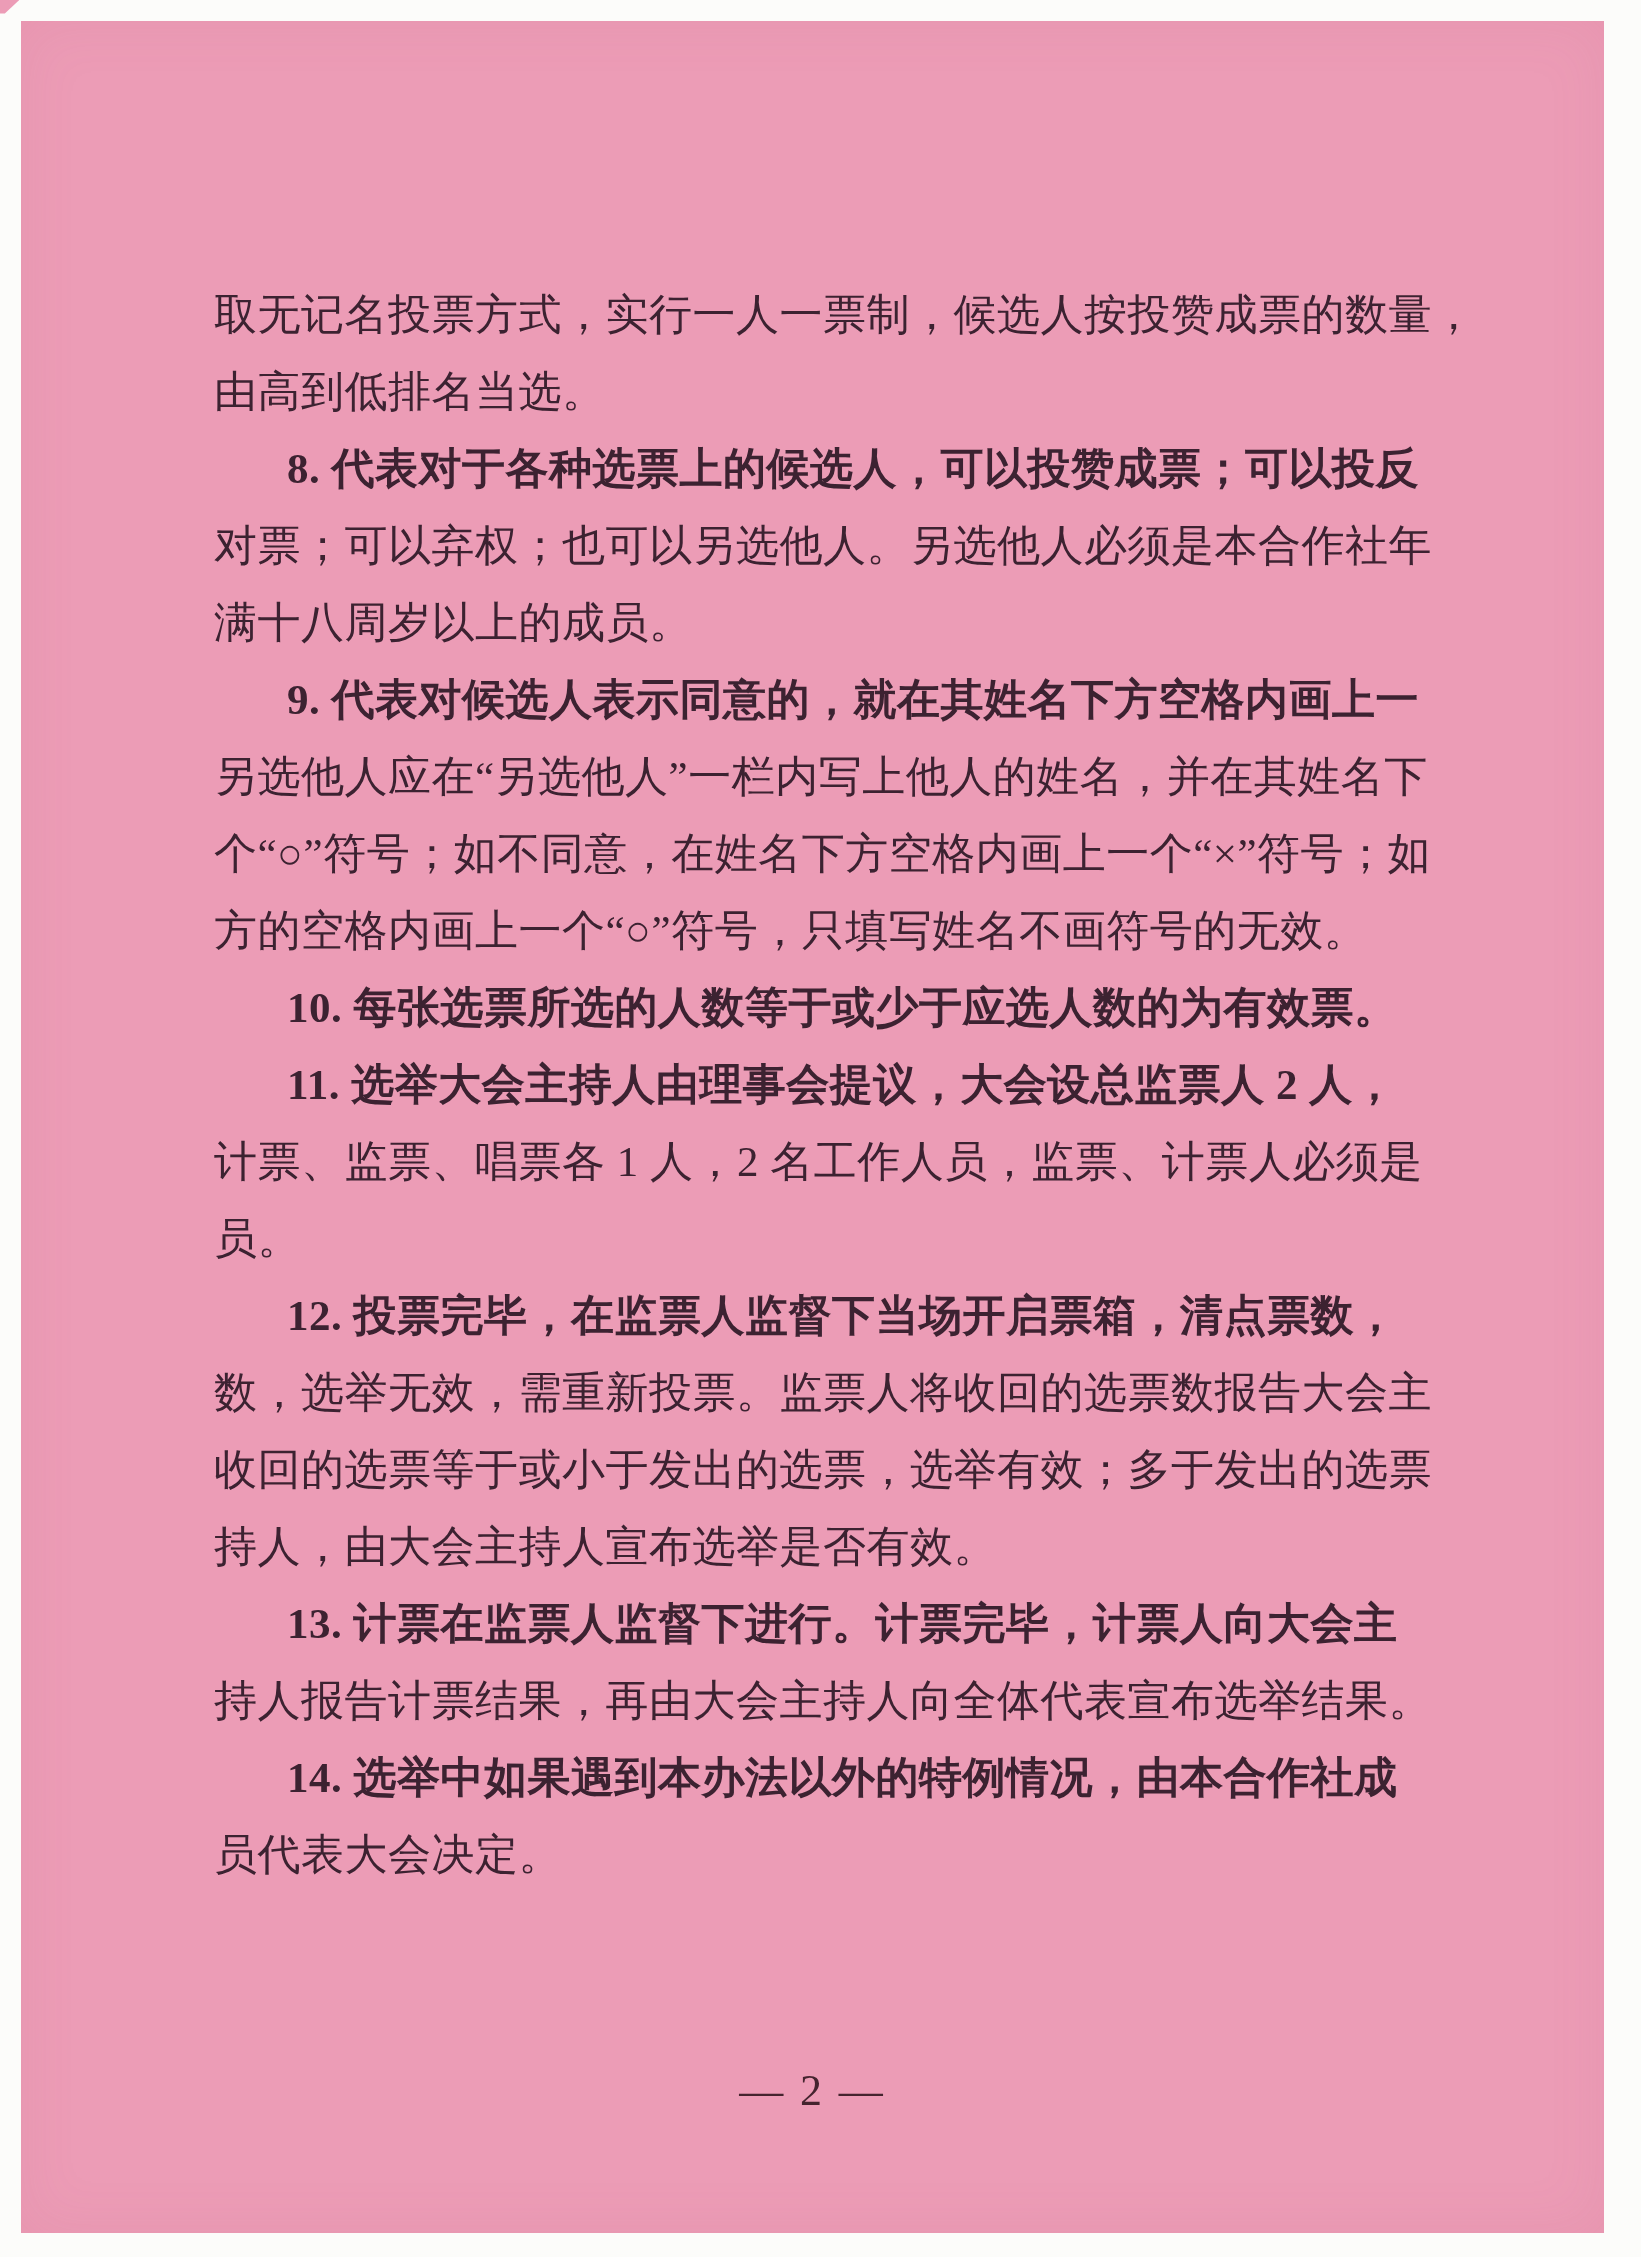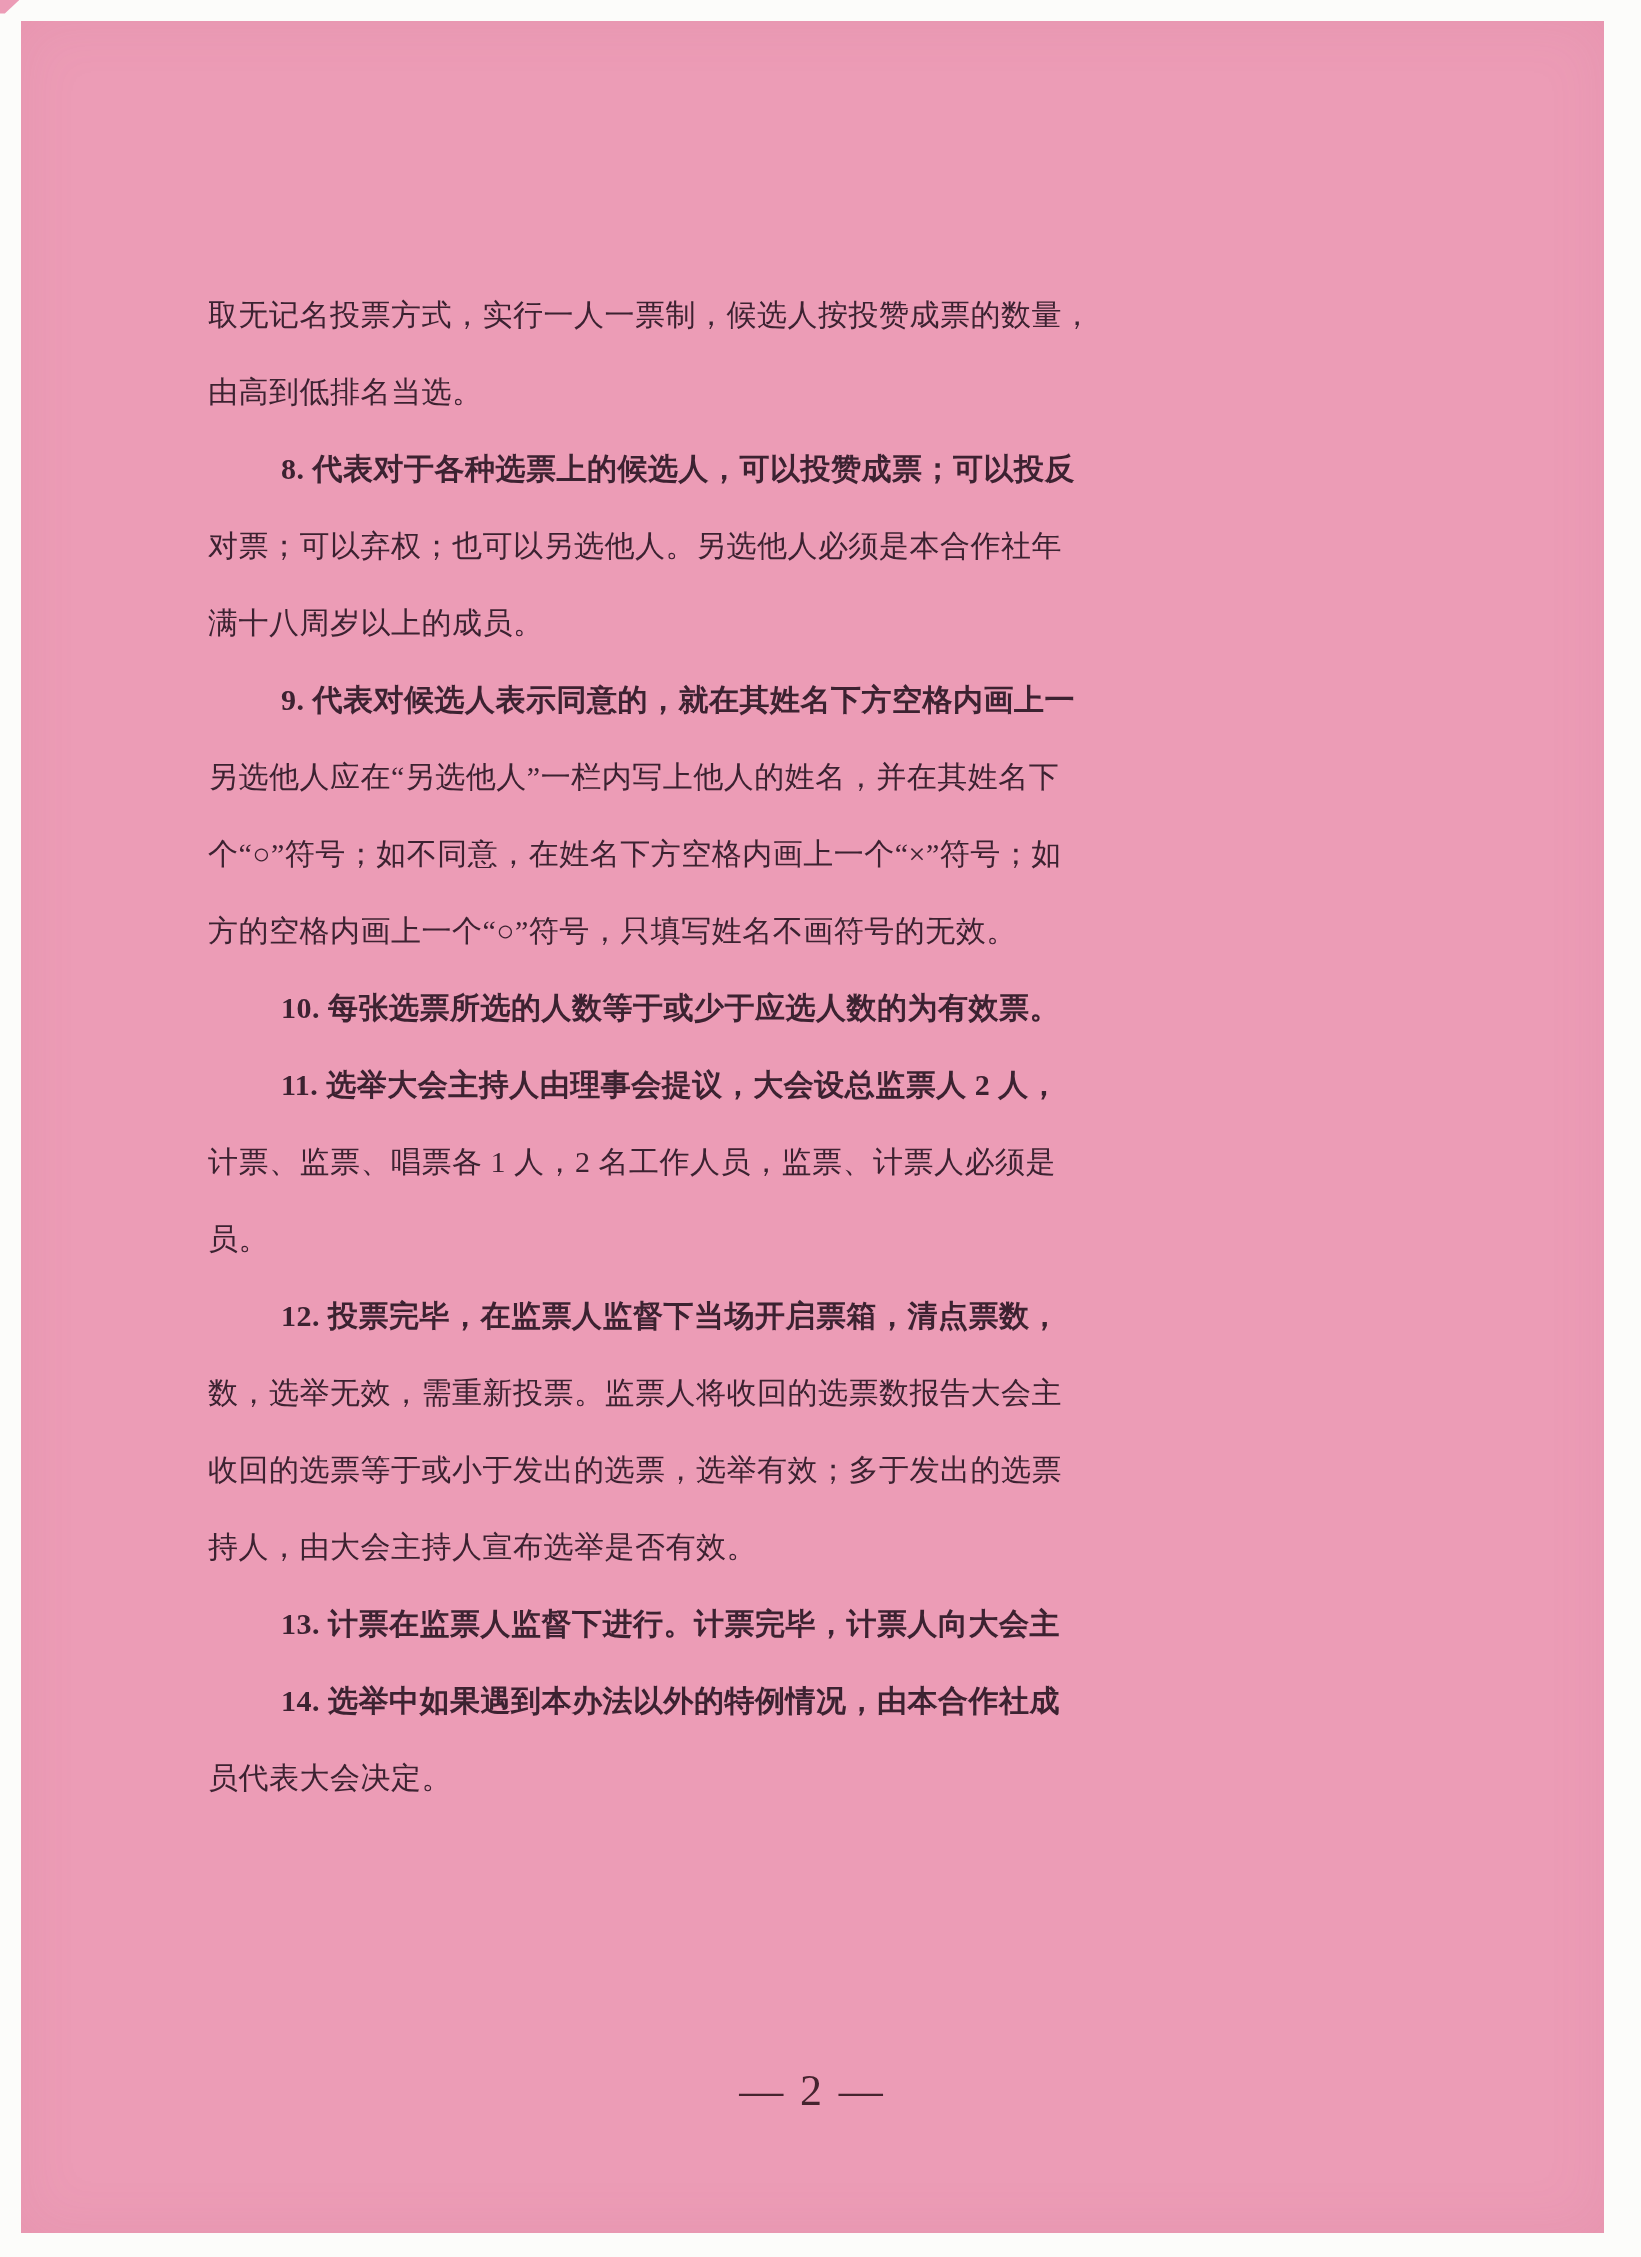--- a/index.html
+++ b/index.html
@@ -31,25 +31,25 @@
     left: 0;
     top: 0;
     width: 19.3px;
     height: 13.5px;
     background: #ec9cb6;
     clip-path: polygon(0 0, 100% 0, 25% 100%, 0 100%);
   }
   
   #text-block {
     position: absolute;
-    left: 208px;
+    left: 214px;
     top: 276px;
     width: 1246px;
     color: #3c2231;
-    font-size: 30px;
+    font-size: 43px;
     letter-spacing: 0.5px;
   }
   .line {
     height: 77px;
     line-height: 77px;
     white-space: nowrap;
   }
   .line.indent {
     padding-left: 73px;
     font-weight: bold;
@@ -88,20 +88,21 @@
     <div class="line">方的空格内画上一个“○”符号，只填写姓名不画符号的无效。</div>
     <div class="line indent">10. 每张选票所选的人数等于或少于应选人数的为有效票。</div>
     <div class="line indent">11. 选举大会主持人由理事会提议，大会设总监票人 2 人，</div>
     <div class="line">计票、监票、唱票各 1 人，2 名工作人员，监票、计票人必须是</div>
     <div class="line">员。</div>
     <div class="line indent">12. 投票完毕，在监票人监督下当场开启票箱，清点票数，</div>
     <div class="line">数，选举无效，需重新投票。监票人将收回的选票数报告大会主</div>
     <div class="line">收回的选票等于或小于发出的选票，选举有效；多于发出的选票</div>
     <div class="line">持人，由大会主持人宣布选举是否有效。</div>
     <div class="line indent">13. 计票在监票人监督下进行。计票完毕，计票人向大会主</div>
+    <div class="line">持人报告计票结果，再由大会主持人向全体代表宣布选举结果。</div>
     <div class="line indent">14. 选举中如果遇到本办法以外的特例情况，由本合作社成</div>
     <div class="line">员代表大会决定。</div>
   </div>
 
   <div id="page-number">— 2 —</div>
 
 </div>
 
 
 </body></html>

